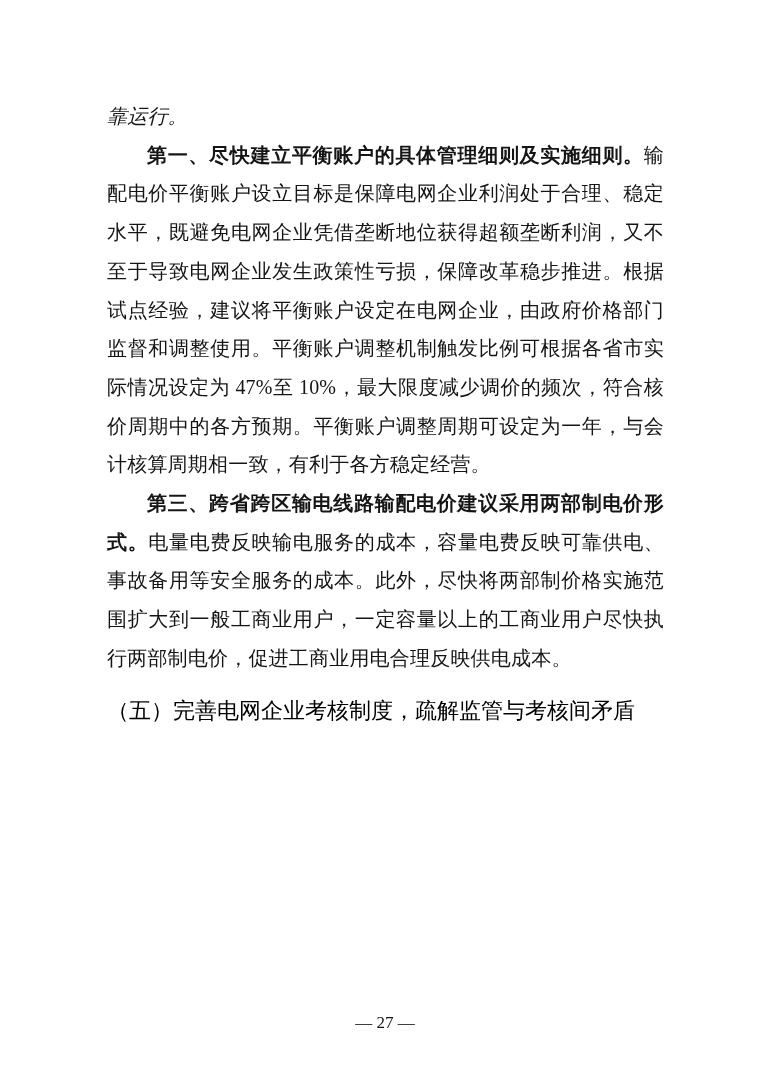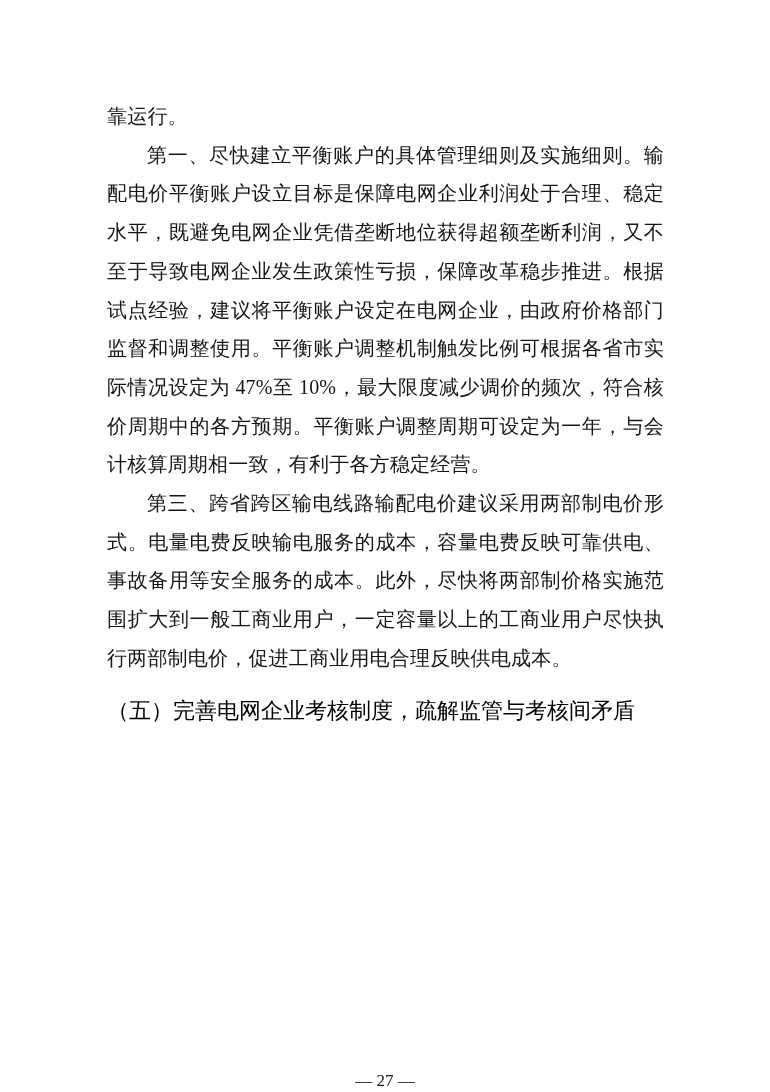--- a/index.html
+++ b/index.html
@@ -26,39 +26,40 @@
     margin: 0;
     font-size: 20px;
     line-height: 38.7px;
     text-align: justify;
     text-justify: inter-ideograph;
     text-indent: 2em;
     letter-spacing: 0.2px;
   }
   .no-indent {
     text-indent: 0;
+    font-style: italic;
   }
   .lead {
-    font-weight: normal;
+    font-weight: bold;
   }
   .section-heading {
     margin: 13px 0 14px 0;
     font-family: "Liberation Sans", "DejaVu Sans", sans-serif;
     font-size: 22px;
     font-weight: normal;
     line-height: 40px;
     color: #000000;
     text-indent: 0;
     text-align: left;
   }
   .page-number {
     position: absolute;
     left: 0;
     right: 0;
-    top: 1071px;
+    top: 1013px;
     text-align: center;
     font-size: 17px;
     font-family: "Liberation Serif", "DejaVu Serif", serif;
     color: #151515;
   }
 </style>
 </head>
 <body>
 
 <div class="page">

